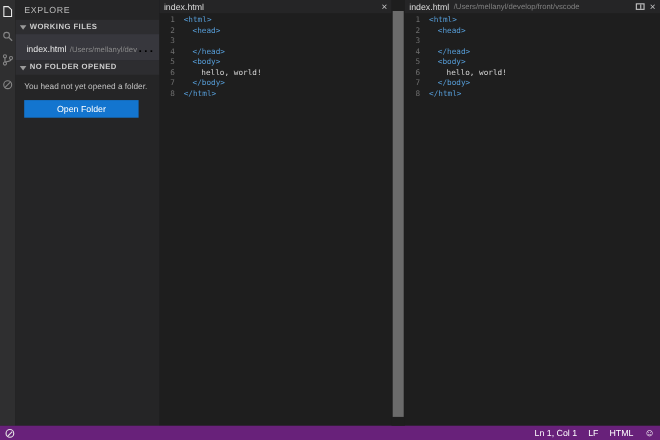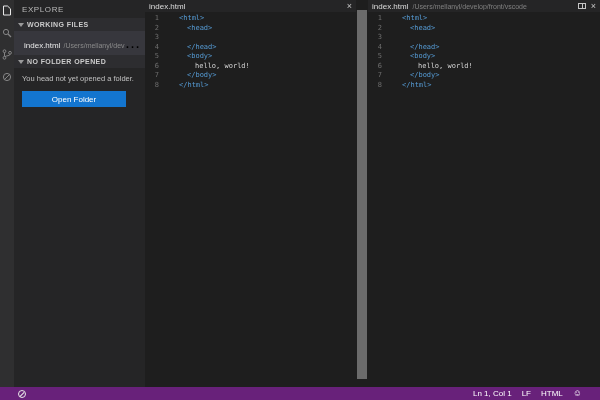--- a/index.html
+++ b/index.html
@@ -45,32 +45,32 @@
   .close-x{color:#c5c5c5;font-size:9px;line-height:1;cursor:pointer;}
   .close-x::before{content:"\00D7";}
   .split-icon{width:8px;height:6px;border:1px solid #c5c5c5;position:relative;cursor:pointer;}
   .split-icon::after{content:"";position:absolute;left:3px;top:0;bottom:0;width:1px;
     background:#c5c5c5;}
 
   .code{flex:1;padding-top:2px;font-family:"DejaVu Sans Mono",monospace;font-size:7px;
     line-height:9.5px;overflow:hidden;}
   .cl{display:flex;height:9.5px;}
   .ln{width:14px;text-align:right;color:var(--linenum);flex:none;}
-  .lc{margin-left:20px;white-space:pre;}
+  .lc{margin-left:8px;white-space:pre;}
   .lc.tag{color:var(--tag);}
   .lc.text{color:var(--text);}
 
   
   .sash{width:12px;background:#1e1e1e;position:relative;flex:none;}
   .sash-bar{position:absolute;top:10px;bottom:8px;left:1px;width:10px;background:#6b6b6b;
     cursor:col-resize;}
 
   
   .statusbar{height:13px;background:var(--statusbar);display:flex;align-items:center;
-    color:#fff;font-size:8px;padding:0 18px;flex:none;}
+    color:#fff;font-size:8px;padding:0 5px;flex:none;}
   .err-icon{width:8px;height:8px;border:1px solid #e8e8e8;border-radius:50%;position:relative;
     cursor:pointer;}
   .err-icon::after{content:"";position:absolute;left:0;top:3px;width:6px;height:1px;
     background:#e8e8e8;transform:rotate(-45deg);}
   .sb-right{margin-left:auto;display:flex;align-items:center;gap:10px;}
   .sb-right span{cursor:pointer;white-space:nowrap;}
   .smiley{font-size:9px;line-height:1;cursor:pointer;}
   .smiley::before{content:"\263A";}
 
   svg{display:block;}

